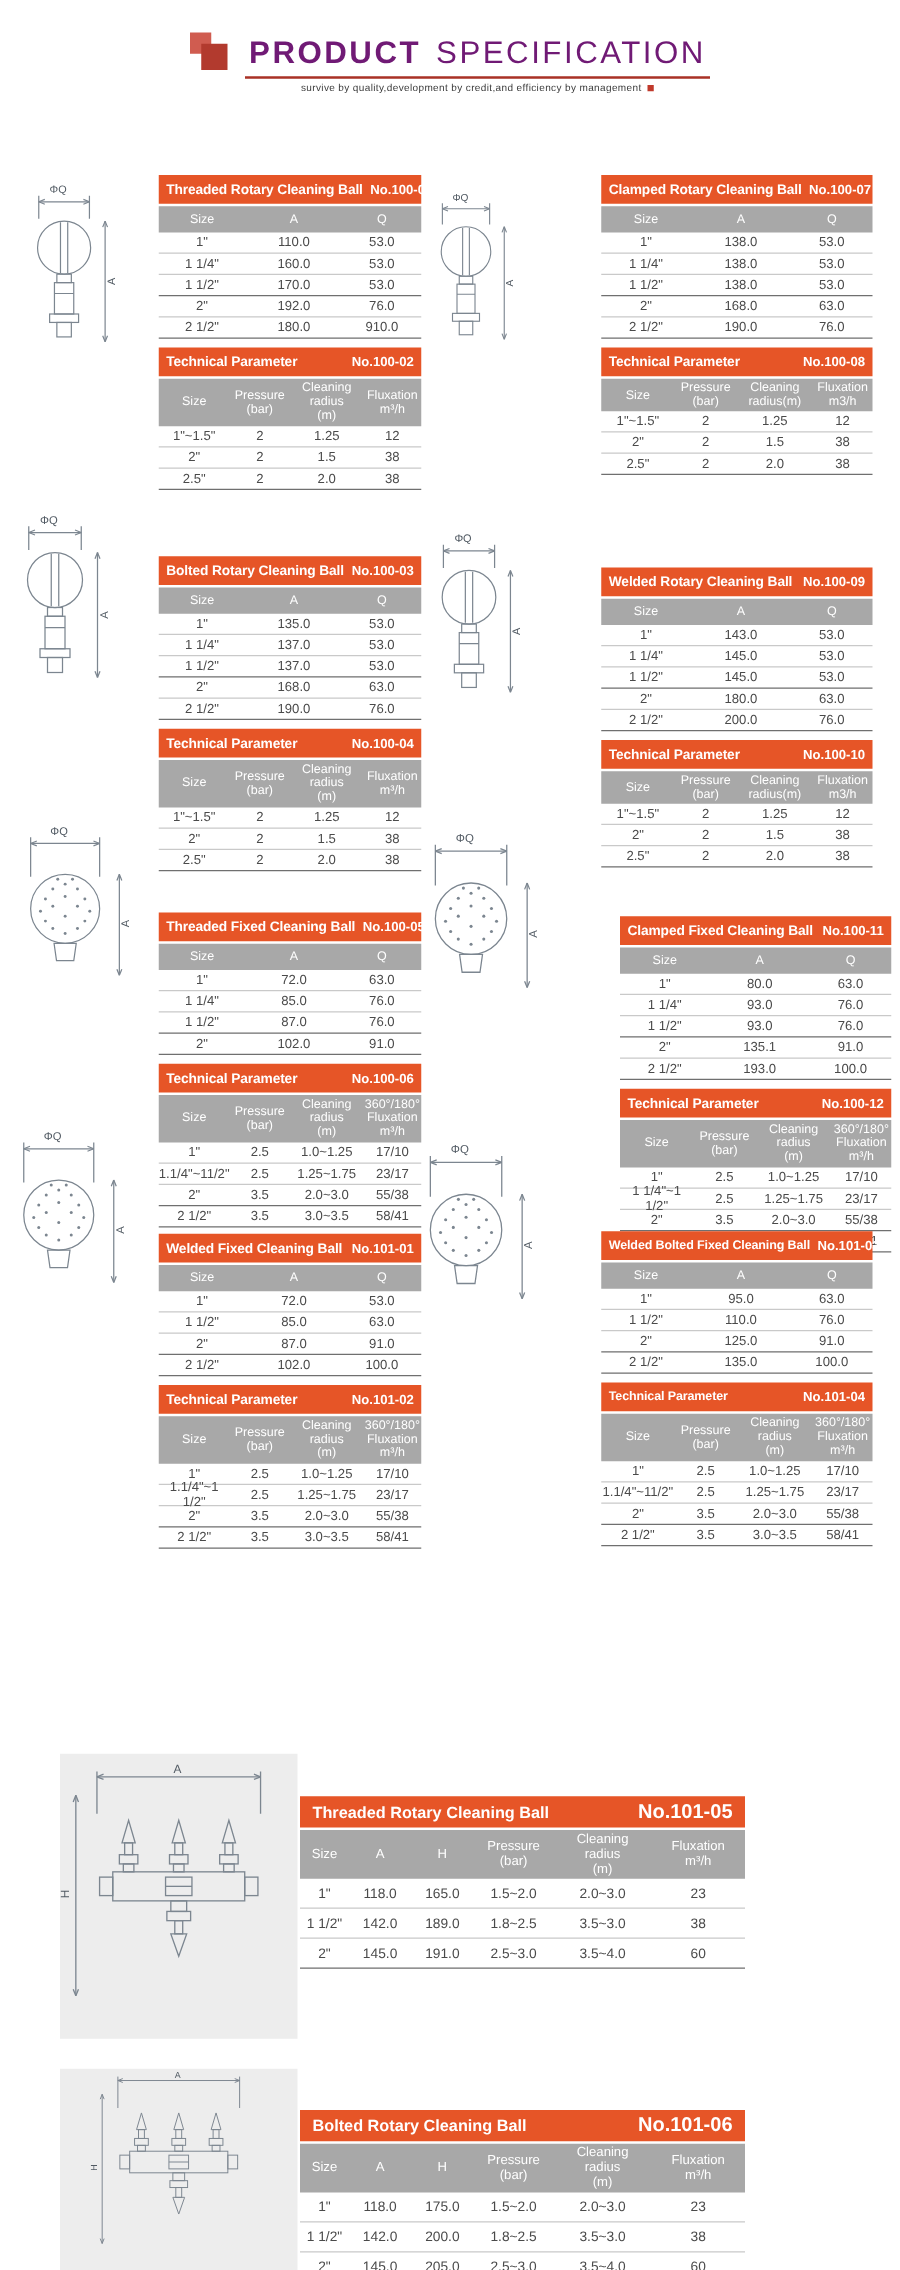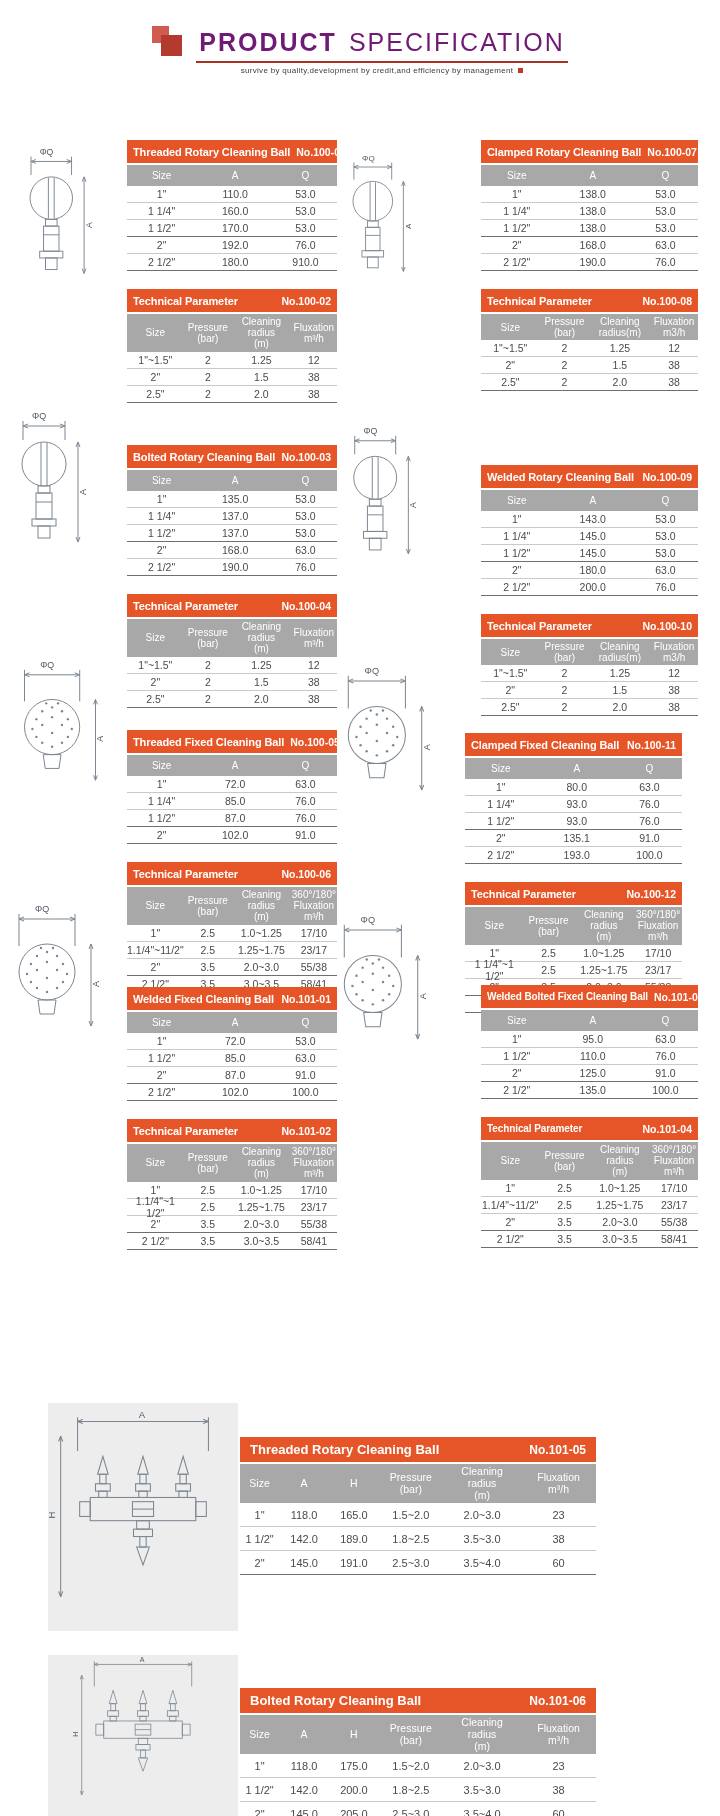--- a/index.html
+++ b/index.html
@@ -17,41 +17,41 @@
   .title-line{font-size:25px;letter-spacing:2px;color:#701a75;margin-top:6px;white-space:nowrap}
   .t1{font-weight:bold;margin-right:12px}
   .t2{font-weight:normal}
   .red-line{width:372px;height:2px;background:#a93226;margin:4px auto 3px}
   .tagline{font-size:8px;color:#3c3c3c;letter-spacing:.3px}
   .tag-sq{display:inline-block;width:5px;height:5px;background:#c0392b;margin-left:5px;vertical-align:middle}
 
   
   .stack{position:absolute}
   .tbl{width:100%}
-  .tech{margin-top:18px}
+  .tech{margin-top:7px}
   .t-bar{display:flex;justify-content:space-between;align-items:center;background:#e65527;color:#fff;
          height:23px;padding:0 6px;white-space:nowrap}
   .t-title{font-weight:bold;font-size:11px;letter-spacing:-.1px}
   .t-no{font-weight:bold;font-size:10.5px;margin-left:6px}
   #s101_03 .t-title{font-size:10px}
   .t-cols{display:flex;align-items:center;background:#a8a8a8;color:#fff;margin-top:2px;
           padding:2px 0;min-height:17px;font-size:10px;line-height:1.12;text-align:center}
   .c{display:block;text-align:center}
   .t-row{display:flex;align-items:center;height:16px;font-size:10.5px;color:#4a4a4a;
          border-bottom:1px solid #c9c9c9;text-align:center}
   .t-row.dark{border-bottom:1px solid #6f6f6f}
 
   .cols3 .c0{width:33%}.cols3 .c1{width:37%}.cols3 .c2{width:30%}
   .cols4 .c0{width:27%}.cols4 .c1{width:23%}.cols4 .c2{width:28%}.cols4 .c3{width:22%}
   .cols6 .c0{width:11%}.cols6 .c1{width:14%}.cols6 .c2{width:14%}.cols6 .c3{width:18%}
   .cols6 .c4{width:22%}.cols6 .c5{width:21%}
 
   .bottom-stack .t-bar{height:25px;padding:0 10px}
   .bottom-stack .t-title{font-size:13px;letter-spacing:0}
-  .bottom-stack .t-no{font-size:12px}
+  .bottom-stack .t-no{font-size:16px}
   .bottom-stack .t-cols{min-height:30px;font-size:10.5px}
   .bottom-stack .t-row{height:23px;font-size:11px}
 
   
   .gray-box{position:absolute;background:#ededed;display:flex;align-items:center;justify-content:center;overflow:hidden}
   .draw{position:absolute}
   .draw svg,.gray-box svg{width:100%;height:100%;display:block}
 </style>
 </head>
 <body>
@@ -504,21 +504,21 @@
         <span class="c c3">38</span>
       </div>
       <div class="t-row dark">
         <span class="c c0">2.5"</span>
         <span class="c c1">2</span>
         <span class="c c2">2.0</span>
         <span class="c c3">38</span>
       </div>
     </div>
 </div>
-<div class="stack" id="s100_09" style="left:481px;top:465px;width:217px">
+<div class="stack" id="s100_09" style="left:481px;top:454px;width:217px">
   <div class="tbl cols3">
       <div class="t-bar">
         <span class="t-title">Welded Rotary Cleaning Ball</span>
         <span class="t-no">No.100-09</span>
       </div>
       <div class="t-cols">
         <span class="c c0">Size</span>
         <span class="c c1">A</span>
         <span class="c c2">Q</span>
       </div>
@@ -641,21 +641,21 @@
         <span class="c c3">55/38</span>
       </div>
       <div class="t-row dark">
         <span class="c c0">2 1/2"</span>
         <span class="c c1">3.5</span>
         <span class="c c2">3.0~3.5</span>
         <span class="c c3">58/41</span>
       </div>
     </div>
 </div>
-<div class="stack" id="s100_11" style="left:465px;top:733px;width:217px">
+<div class="stack" id="s100_11" style="left:496px;top:733px;width:217px">
   <div class="tbl cols3">
       <div class="t-bar">
         <span class="t-title">Clamped Fixed Cleaning Ball</span>
         <span class="t-no">No.100-11</span>
       </div>
       <div class="t-cols">
         <span class="c c0">Size</span>
         <span class="c c1">A</span>
         <span class="c c2">Q</span>
       </div>

